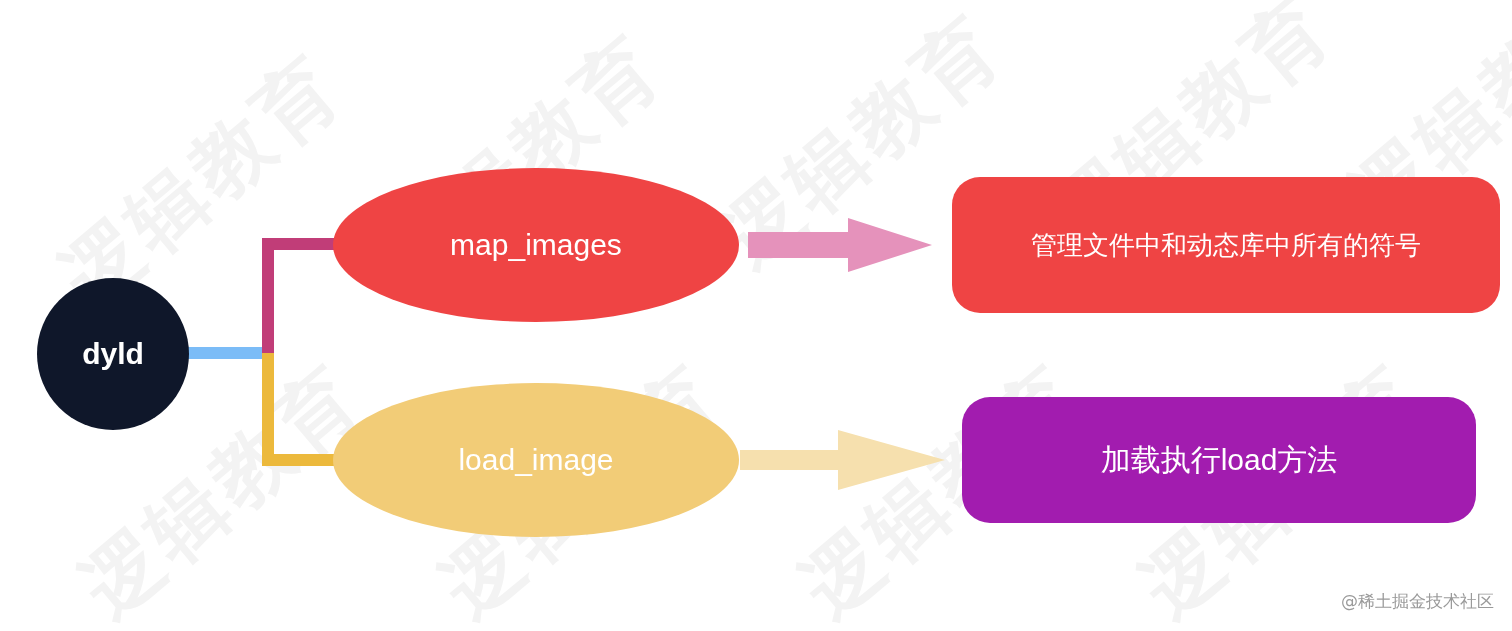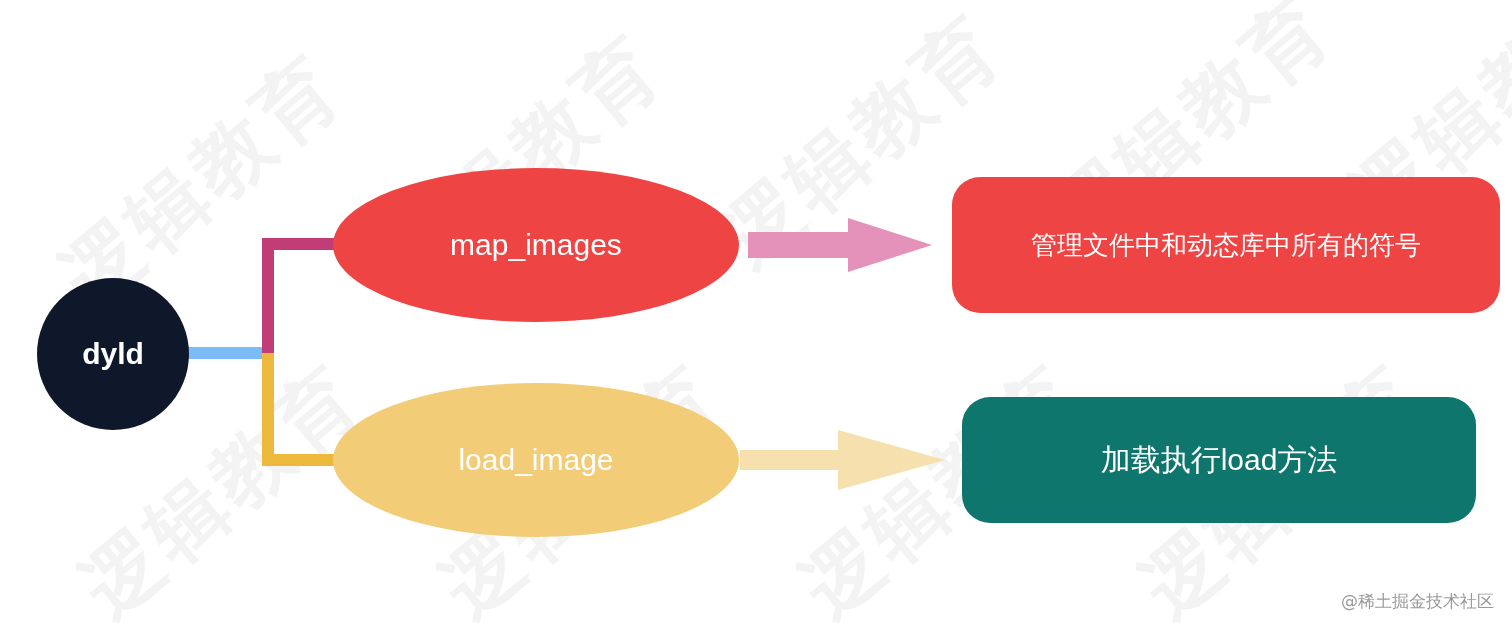--- a/index.html
+++ b/index.html
@@ -53,17 +53,17 @@
 </div>
 
 <div class="node ellipse" style="left:333px;top:383px;width:406px;height:154px;background:#f2cc77;justify-content:center;">
   <span>load_image</span>
 </div>
 
 <div class="node box" style="left:952px;top:177px;width:548px;height:136px;background:#ef4444;">
   <span>管理文件中和动态库中所有的符号</span>
 </div>
 
-<div class="node box" style="left:962px;top:397px;width:514px;height:126px;background:#0f766e;">
+<div class="node box" style="left:962px;top:397px;width:514px;height:126px;background:#a21caf;">
   <span style="font-size:30px;">加载执行load方法</span>
 </div>
 
 <div class="credit">@稀土掘金技术社区</div>
 
 </body></html>

